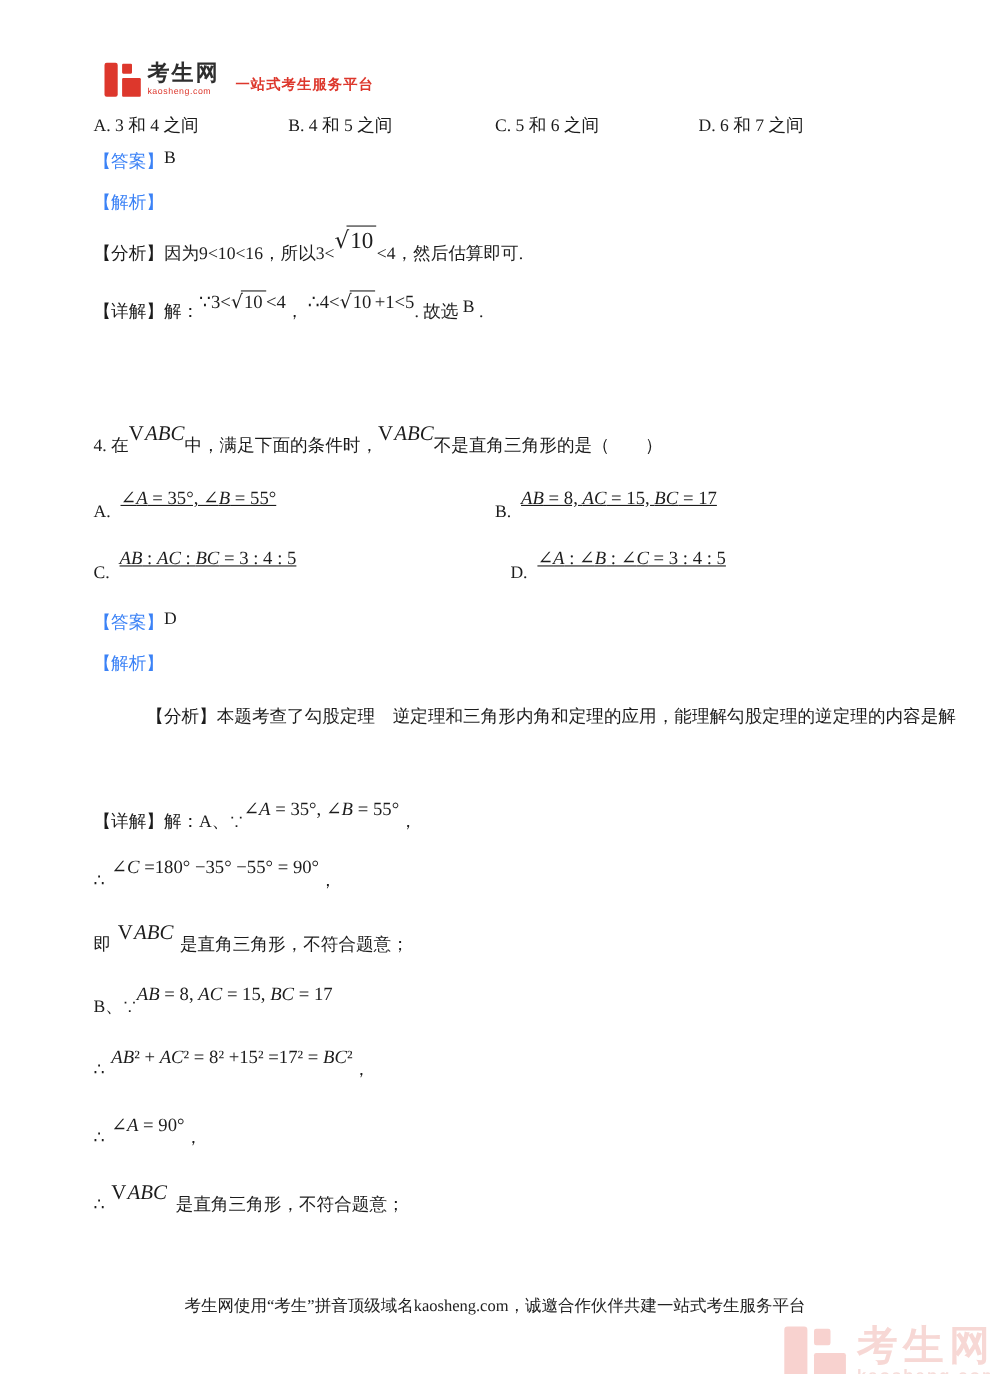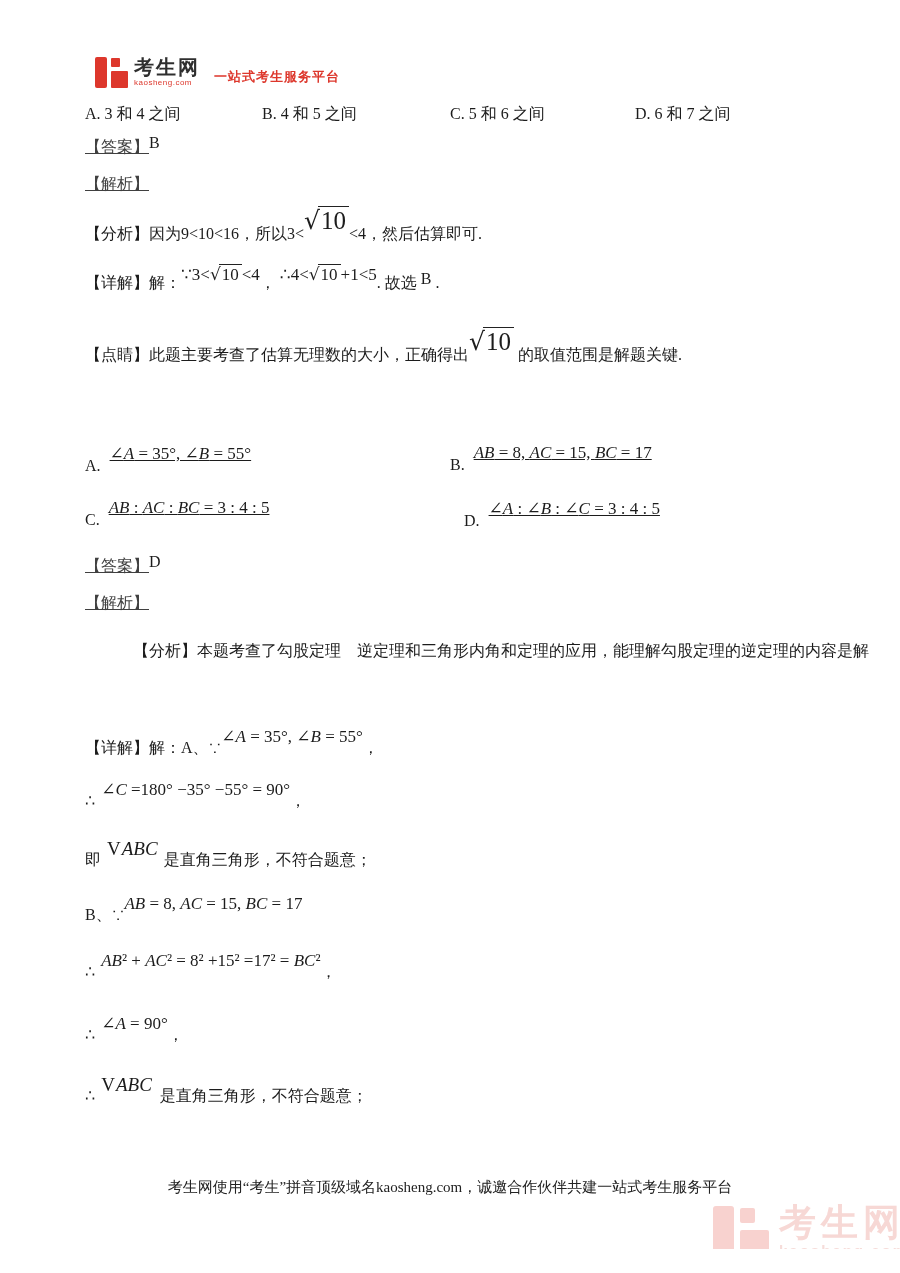--- a/index.html
+++ b/index.html
@@ -3,24 +3,24 @@
 <meta charset="utf-8">
 <style>
   html,body { margin:0; padding:0; background:#ffffff; }
   #page {
     position:relative; width:900px; height:1249px; margin:0 auto;
     background:#ffffff; overflow:hidden;
     font-family:"Liberation Serif","DejaVu Serif",serif;
     color:#1c1c1c; font-size:16px;
   }
   .line { position:absolute; white-space:nowrap; }
-  .blue { color:#404040;text-decoration:underline; }
+  .blue { color:#3b82f6; }
   .mraise { position:relative; top:-8px; display:inline-block; font-size:17px; }
   .mraise2 { position:relative; top:-11px; display:inline-block; font-size:17px; }
-  .bigraise { position:relative; top:-10px; display:inline-block; font-size:25px; }
+  .bigraise { position:relative; top:-10px; display:inline-block; font-size:21px; }
   .smallup { position:relative; top:-4px; display:inline-block; }
   i { font-family:"Liberation Serif","DejaVu Serif",serif; }
 
   
   .sqrt { white-space:nowrap; display:inline-block; }
   .sqrt .sign { font-family:"DejaVu Sans",sans-serif; font-weight:400; position:relative; top:0px; margin-right:-2px; }
   .sqrt .body { border-top:1.6px solid #222; padding:0 3px 0 3px; }
 
   
   .vabc { position:relative; top:-10px; display:inline-block; font-size:19px; }
@@ -85,24 +85,24 @@
   </div>
 
   <div class="line" style="top:216px; left:85px;">
     <span>【分析】</span><span>因为9&lt;10&lt;16，所以3&lt;</span><span class="bigraise sqrt"><span class="sign">√</span><span class="body">10</span></span><span>&lt;4，然后估算即可.</span>
   </div>
 
   <div class="line" style="top:272px; left:85px;">
     <span>【详解】</span><span>解：</span><span class="mraise"><span>∵3&lt;</span><span class="sqrt"><span class="sign">√</span><span class="body">10</span></span><span>&lt;4</span></span><span>，</span> <span class="mraise"><span>∴4&lt;</span><span class="sqrt"><span class="sign">√</span><span class="body">10</span></span><span>+1&lt;5</span></span><span>.</span> <span>故选</span><span class="smallup" style="margin-left:4px;">B</span> <span>.</span>
   </div>
 
-  <div class="line" style="top:337px; left:85px;">
-    <span>【点睛】</span><span>此题主要考查了估算无理数的大小，正确得出</span><span class="bigraise sqrt"><span class="sign">√</span><span class="body">10</span></span> <span>的取值范围是解题关键.</span>
+
+  <div class="line" style="top:394px; left:85px;">
+    <span>4. </span><span>在</span><span class="vabc"><span class="v">V</span><span class="abc">ABC</span></span><span>中，满足下面的条件时，</span><span class="vabc"><span class="v">V</span><span class="abc">ABC</span></span><span>不是直角三角形的是（　　）</span>
   </div>
-
 
   <div class="line" style="top:455px; left:85px;">
     <span class="optletter">A.</span><span class="optmath mfmt">∠<i>A</i> = 35°, ∠<i>B</i> = 55°</span>
   </div>
   <div class="line" style="top:455px; left:450px;">
     <span class="optletter">B.</span><span class="optmath mfmt"><i>AB</i> = 8, <i>AC</i> = 15, <i>BC</i> = 17</span>
   </div>
 
   <div class="line" style="top:510px; left:85px;">
     <span class="optletter">C.</span><span class="optmath mfmt"><i>AB</i> : <i>AC</i> : <i>BC</i> = 3 : 4 : 5</span>

